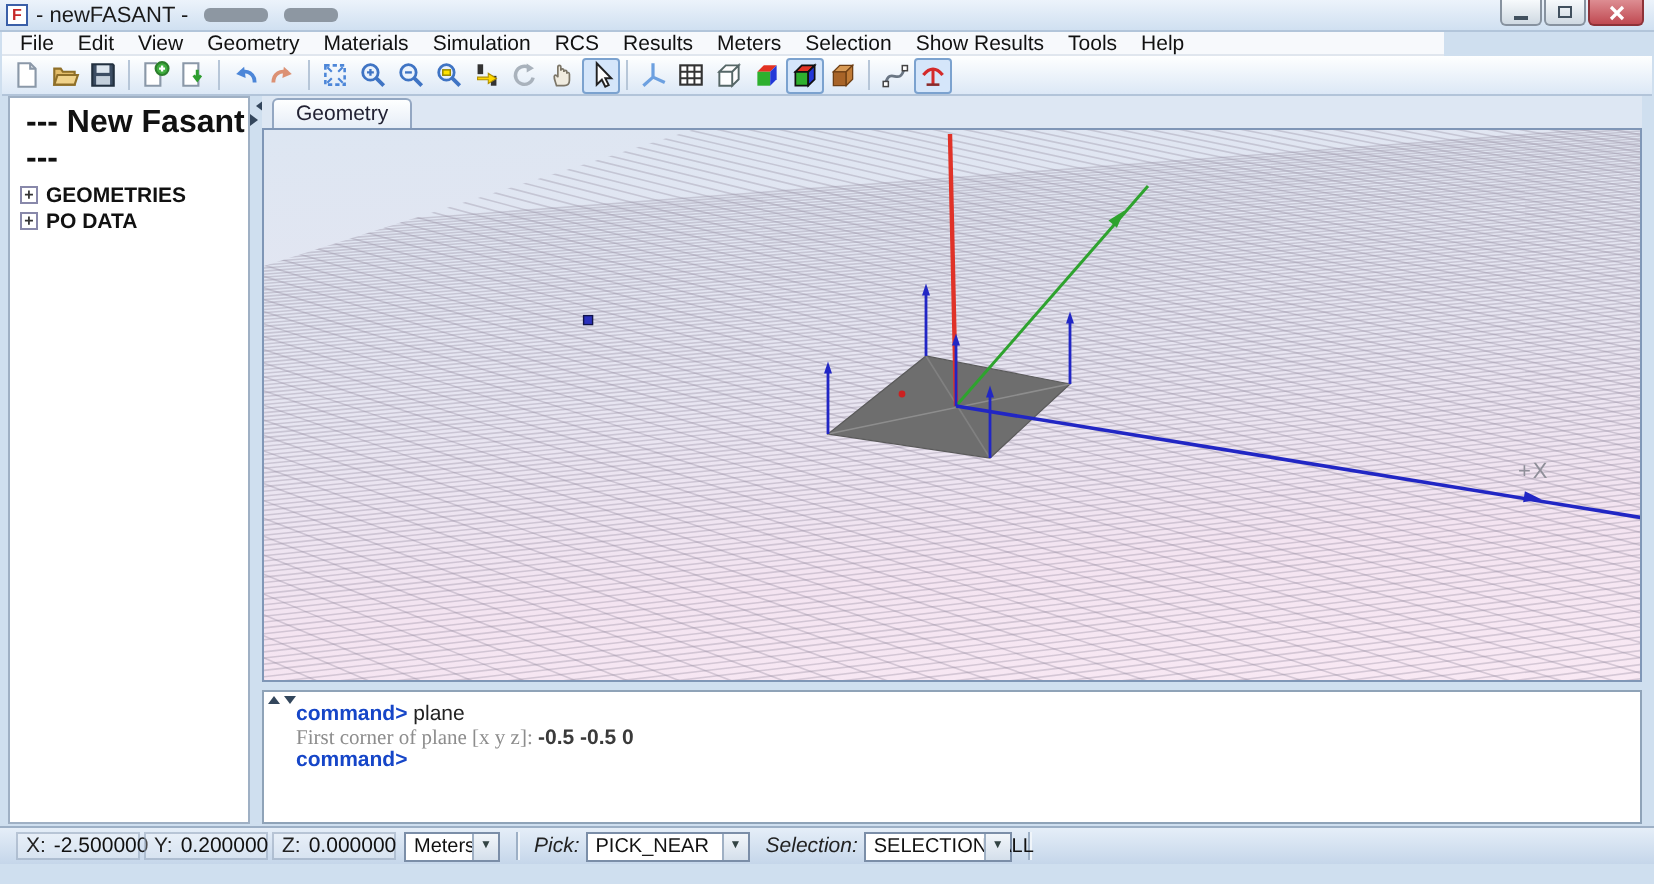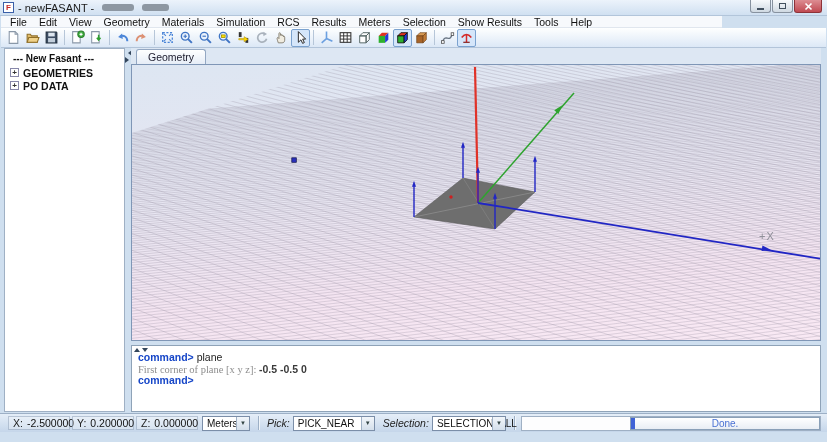--- a/index.html
+++ b/index.html
@@ -32,21 +32,21 @@
     display:flex;align-items:center;padding-left:3px;}
   .tbtn{width:19px;height:18px;border:1px solid transparent;border-radius:2px;
     display:flex;align-items:center;justify-content:center;margin-right:0px;background:transparent;padding:0;}
   .tbtn.pressed{background:#d5e6fa;border-color:#7ba2cf;}
   .tbtn svg{display:block;}
   .tsep{width:1px;height:15px;background:#b6c6d8;margin:0 3px;}
 
   
   .tree{position:absolute;left:4px;top:48px;width:121px;height:364px;background:#fff;
     border:1px solid #9fb0c4;padding:3px 0 0 4px;}
-  .tree-root{font-weight:bold;font-size:10px;margin:1px 0 2px 4px;}
+  .tree-root{font-weight:bold;font-size:16px;margin:1px 0 2px 4px;}
   .tree-item{display:flex;align-items:center;height:13px;font-weight:bold;font-size:10.5px;}
   .expand-box{width:9px;height:9px;border:1px solid #88a;background:#fff;color:#333;
     font-size:8px;line-height:7px;text-align:center;margin:0 4px 0 1px;flex:0 0 auto;}
 
   
   .v-splitter{position:absolute;left:125px;top:48px;width:6px;height:364px;background:#cfdfef;}
   .v-splitter .tl{width:0;height:0;border:3px solid transparent;border-right:4px solid #33465c;margin:2px auto 1px;}
   .v-splitter .tr{width:0;height:0;border:3px solid transparent;border-left:4px solid #33465c;margin:0 auto;}
 
   
@@ -56,21 +56,21 @@
     border-radius:3px 3px 0 0;font-size:10.5px;color:#223;}
   .viewport{position:absolute;left:131px;top:64px;width:690px;height:277px;
     border:1px solid #7f96b6;overflow:hidden;
     background:linear-gradient(175deg,#dde6f2 0%,#e7e5f1 45%,#f4e4f1 75%,#f9e9f4 100%);}
   .viewport svg{position:absolute;left:0;top:0;}
   .axis-label{position:absolute;left:627px;top:165px;color:#8f8f99;font-size:11px;letter-spacing:1px;}
 
   
   .h-gap{position:absolute;left:131px;top:341px;width:690px;height:4px;background:#cfdfef;}
   .console{position:absolute;left:131px;top:345px;width:690px;height:67px;background:#fff;
-    border:1px solid #8fa3b8;padding:6px 0 0 6px;font-size:10.5px;line-height:11.5px;}
+    border:1px solid #8fa3b8;padding:6px 0 0 16px;font-size:10.5px;line-height:11.5px;}
   .console-handle{position:absolute;left:2px;top:-1px;display:flex;}
   .tri-up{width:0;height:0;border:3px solid transparent;border-bottom:4px solid #33465c;display:inline-block;}
   .tri-down{width:0;height:0;border:3px solid transparent;border-top:4px solid #33465c;display:inline-block;margin-left:2px;margin-top:3px;}
   .cline span{white-space:pre;}
   .prompt{color:#1646c8;font-weight:bold;}
   .cmd{color:#222;}
   .clabel{color:#8d8d8d;font-family:Liberation Serif, serif;}
   .cval{color:#3a3a3a;font-weight:bold;margin-top:32px;}
 
   
@@ -608,21 +608,15 @@
     <div class="combo" style="width:82px">
       <span>PICK_NEAR</span>
       <span class="combo-arrow">▼</span>
     </div>
     <span class="sb-label" style="">Selection:</span>
     <div class="combo" style="width:74px">
       <span>SELECTION_ALL</span>
       <span class="combo-arrow">▼</span>
     </div>
     <div class="sb-sep" style="margin-left:8px"></div>
-    <div class="progress-track">
-      <div class="progress-bar">
-        <div class="progress-fill"></div>
-        <span class="progress-text">Done.</span>
-      </div>
-    </div>
   </div>
 
 </div>
 
 </body></html>

